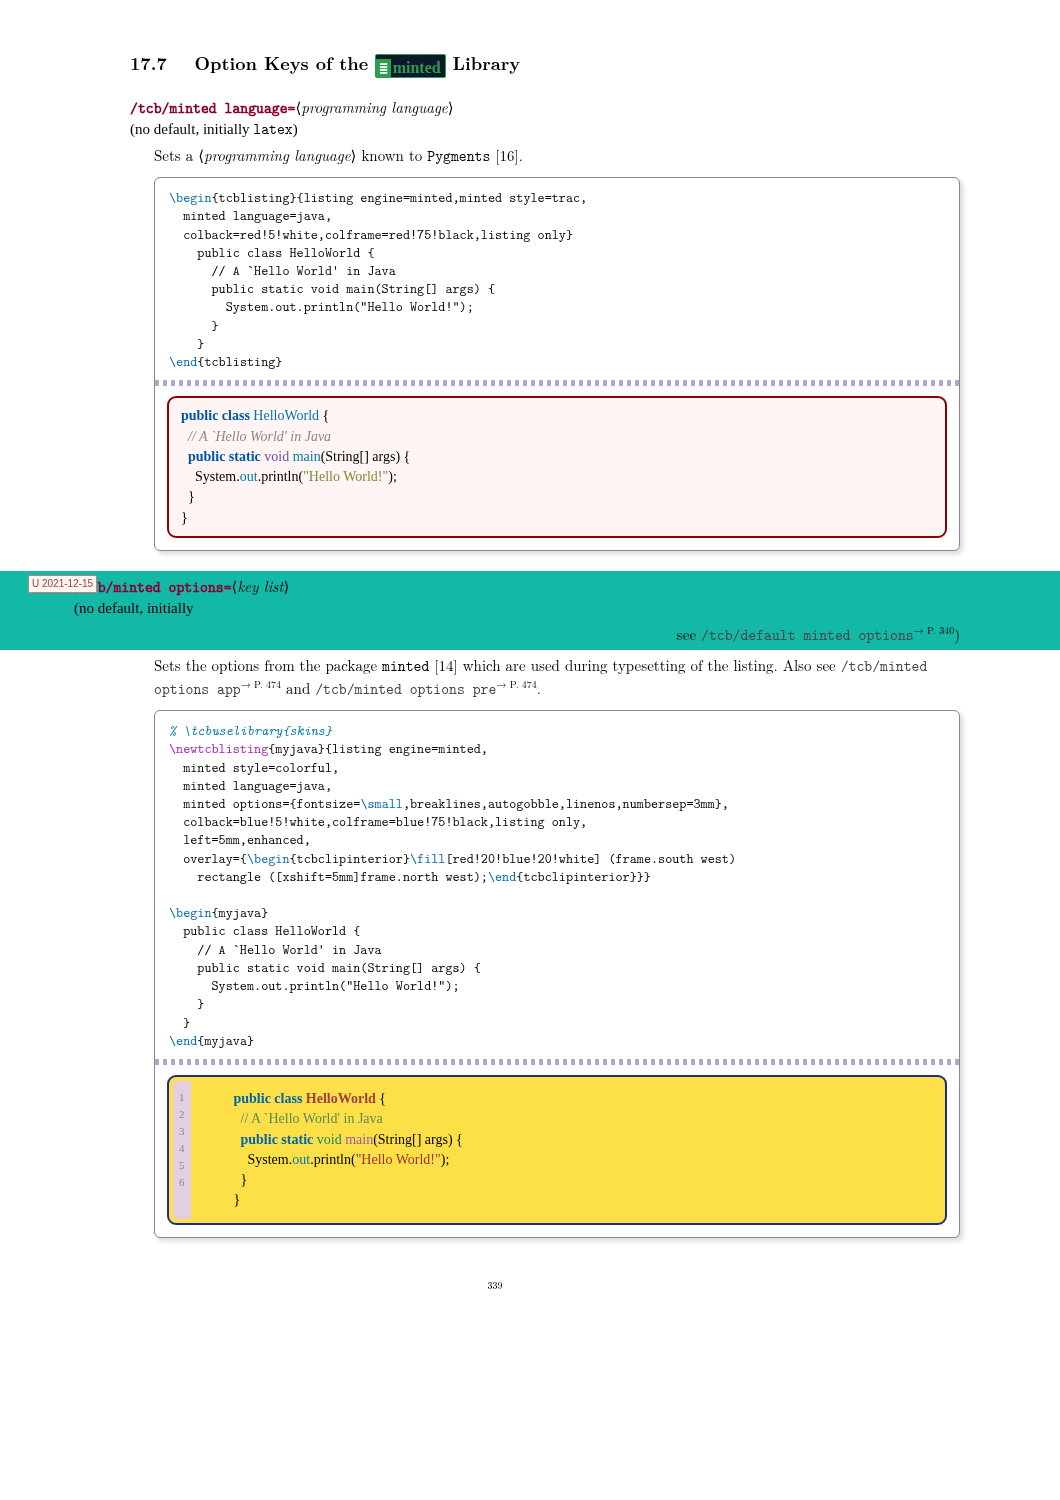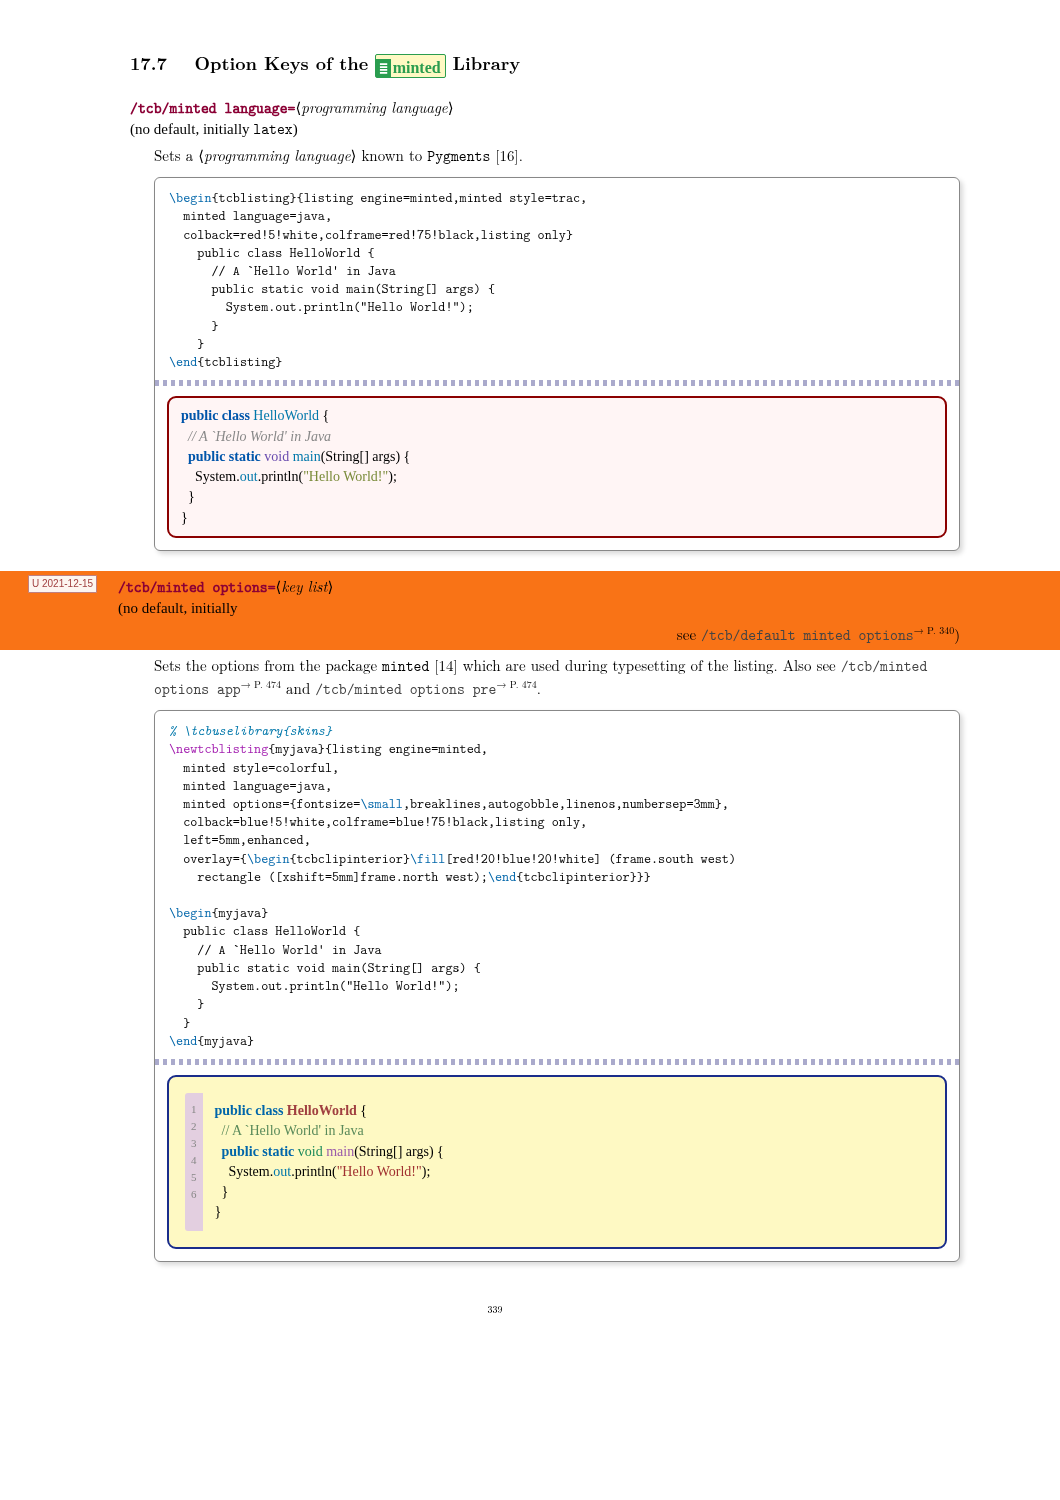--- a/index.html
+++ b/index.html
@@ -17,21 +17,21 @@
     margin-left: 100px;
   }
   h3.section {
     font-size: 18px;
     font-weight: bold;
     margin: 0 0 18px 0;
   }
   .lib-box {
     display: inline-block;
     border: 1.5px solid #2a9d4f;
-    background: #fef9c3;
+    background: #0f172a;
     padding: 0 0;
     border-radius: 2px;
     vertical-align: middle;
     line-height: 1.2;
   }
   .lib-box .eq {
     background: #2a9d4f;
     color: white;
     padding: 1px 3px;
     font-family: monospace;
@@ -114,23 +114,24 @@
     font-size: 14px;
     line-height: 1.45;
     white-space: pre;
   }
   .inner-red {
     border: 2.5px solid #8b0000;
     background: #fff5f5;
   }
   .inner-blue {
     border: 2.5px solid #1a2d8b;
-    background: #fef9c3;
-    padding: 16px;
+    background: #fde047;
+    padding: 4px;
     display: flex;
+    gap: 31px;
   }
   .inner-blue .gutter {
     background: #e3cfe0;
     padding: 8px 6px 8px 6px;
     color: #888;
     font-size: 11px;
     text-align: right;
     line-height: 1.55;
     border-radius: 3px 0 0 3px;
   }
@@ -142,23 +143,23 @@
   .cs-red { color: #a21caf; }
   .kw { color: #0055aa; font-weight: bold; }
   .kw2 { color: #0066aa; font-weight: bold; }
   .void { color: #6a4caf; }
   .fname { color: #0077aa; }
   .str { color: #a03030; }
   .str2 { color: #7a8b3a; }
   .comment-it { color: #888; font-style: italic; }
   .comment-plain { color: #5a8a5a; }
   .hl-bg-pink {
-    background: #f97316;
+    background: #14b8a6;
     margin: 14px -100px 4px -130px;
-    padding: 4px 100px 4px 118px;
+    padding: 4px 100px 4px 74px;
   }
   .page-num {
     text-align: center;
     margin-top: 40px;
     font-size: 10px;
   }
   .pref { font-family: "Latin Modern Mono", "Courier New", monospace; color: #444; }
   .psup { font-size: 10px; vertical-align: super; }
 </style>
 </head>

